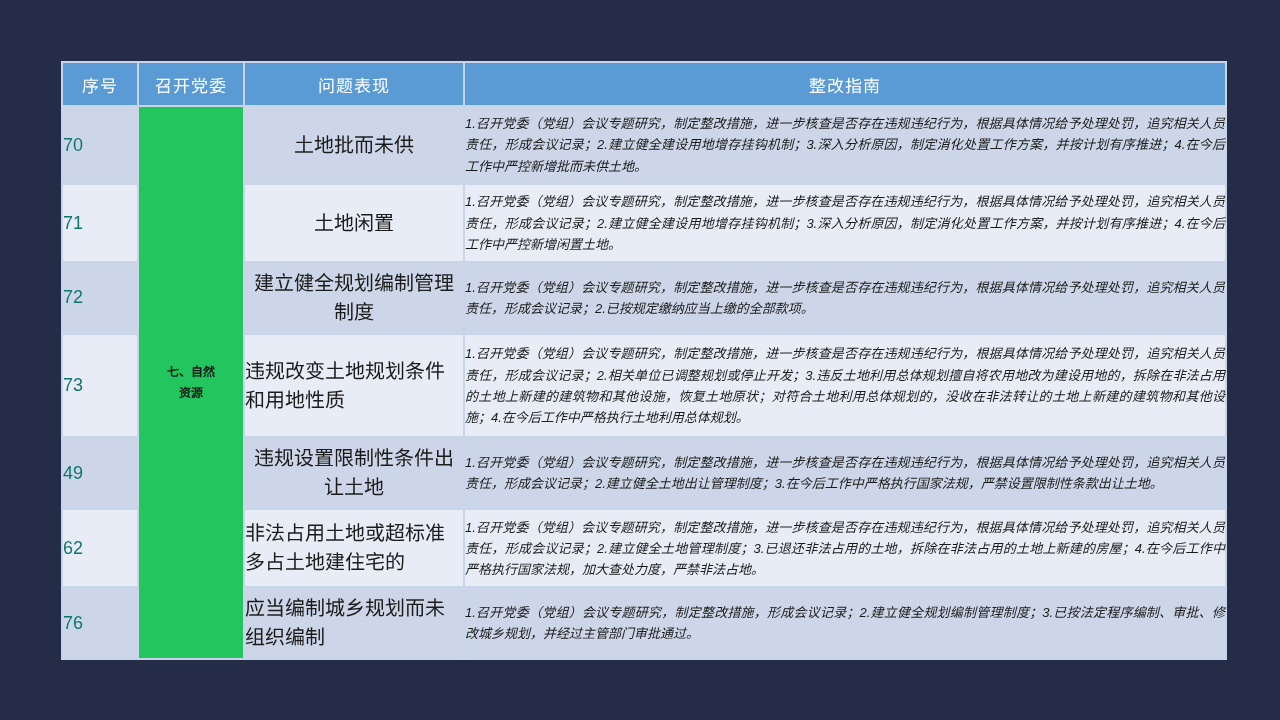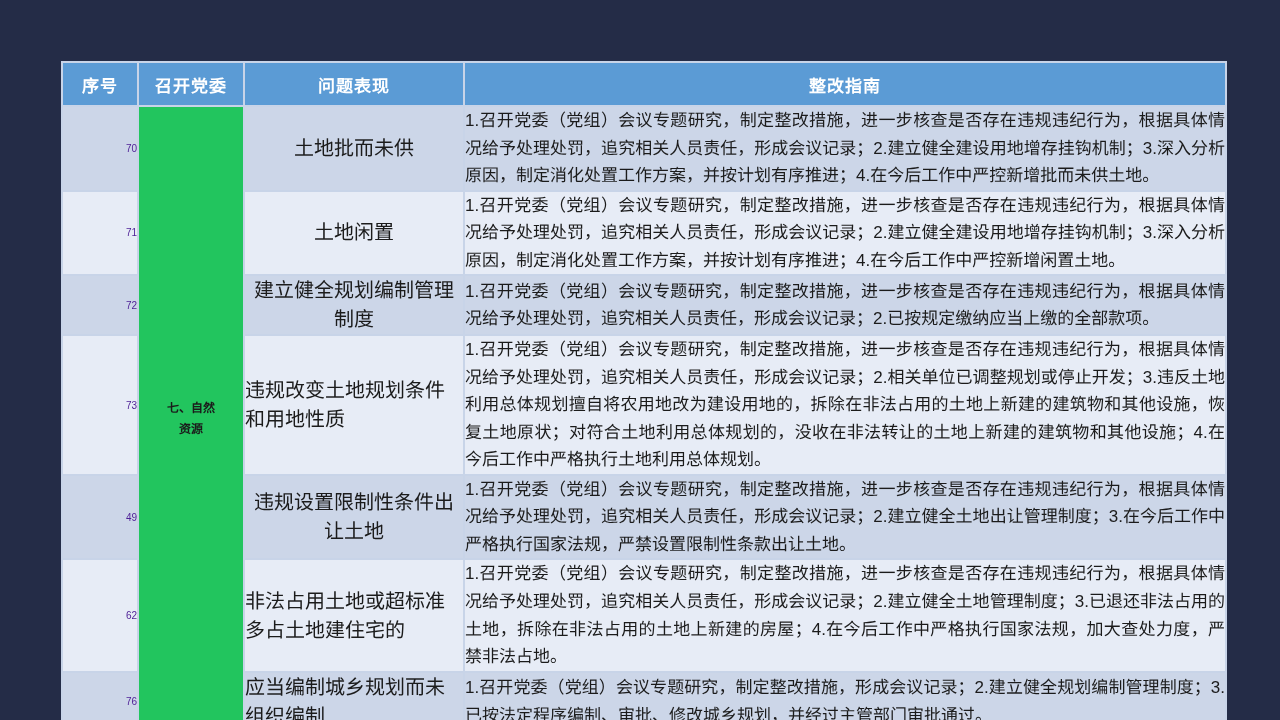--- a/index.html
+++ b/index.html
@@ -47,37 +47,37 @@
     margin: 0;
     vertical-align: middle;
     box-sizing: border-box;
   }
 
   
   thead th {
     background: #5b9bd5;
     color: #ffffff;
     font-size: 17px;
-    font-weight: bold;
+    font-weight: normal;
     text-align: center;
     height: 42px;
     letter-spacing: 1px;
   }
 
   
   col.c-no      { width: 74px; }
   col.c-cat     { width: 104px; }
   col.c-problem { width: 218px; }
   col.c-guide   { width: 760px; }
 
   
   td.cell-no {
-    text-align: right;
-    font-size: 10px;
-    color: #4c1d95;
+    text-align: left;
+    font-size: 18px;
+    color: #0f766e;
   }
 
   td.cell-cat {
     text-align: center;
     font-size: 12px;
     font-weight: bold;
     color: #1b1b1b;
     line-height: 1.75;
     background: #22c55e;
   }
@@ -88,26 +88,27 @@
     line-height: 1.45;
     padding: 4px 9px;
     text-align: center;
   }
   td.cell-problem.long {
     text-align: left;
     margin-top: 48px;
   }
 
   td.cell-guide {
-    font-size: 17px;
+    font-size: 13px;
     color: #1b1b1b;
     line-height: 1.62;
     padding: 6px 10px 6px 10px;
     text-align: justify;
     text-justify: inter-ideograph;
+    font-style: italic;
   }
 
   
   tr.odd td.cell-no,
   tr.odd td.cell-problem,
   tr.odd td.cell-guide { background: #ccd6e8; }
 
   tr.even td.cell-no,
   tr.even td.cell-problem,
   tr.even td.cell-guide { background: #e7ecf6; }

